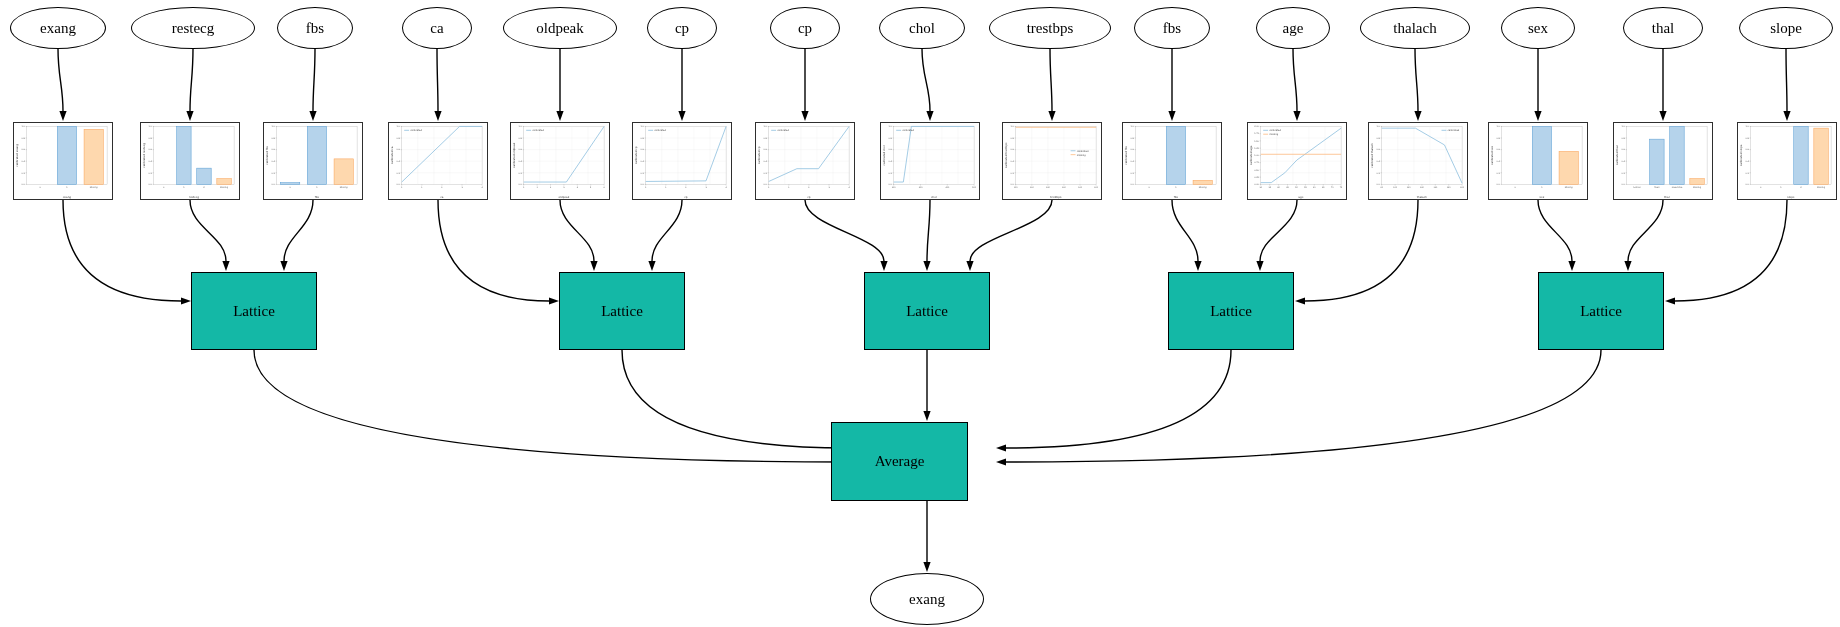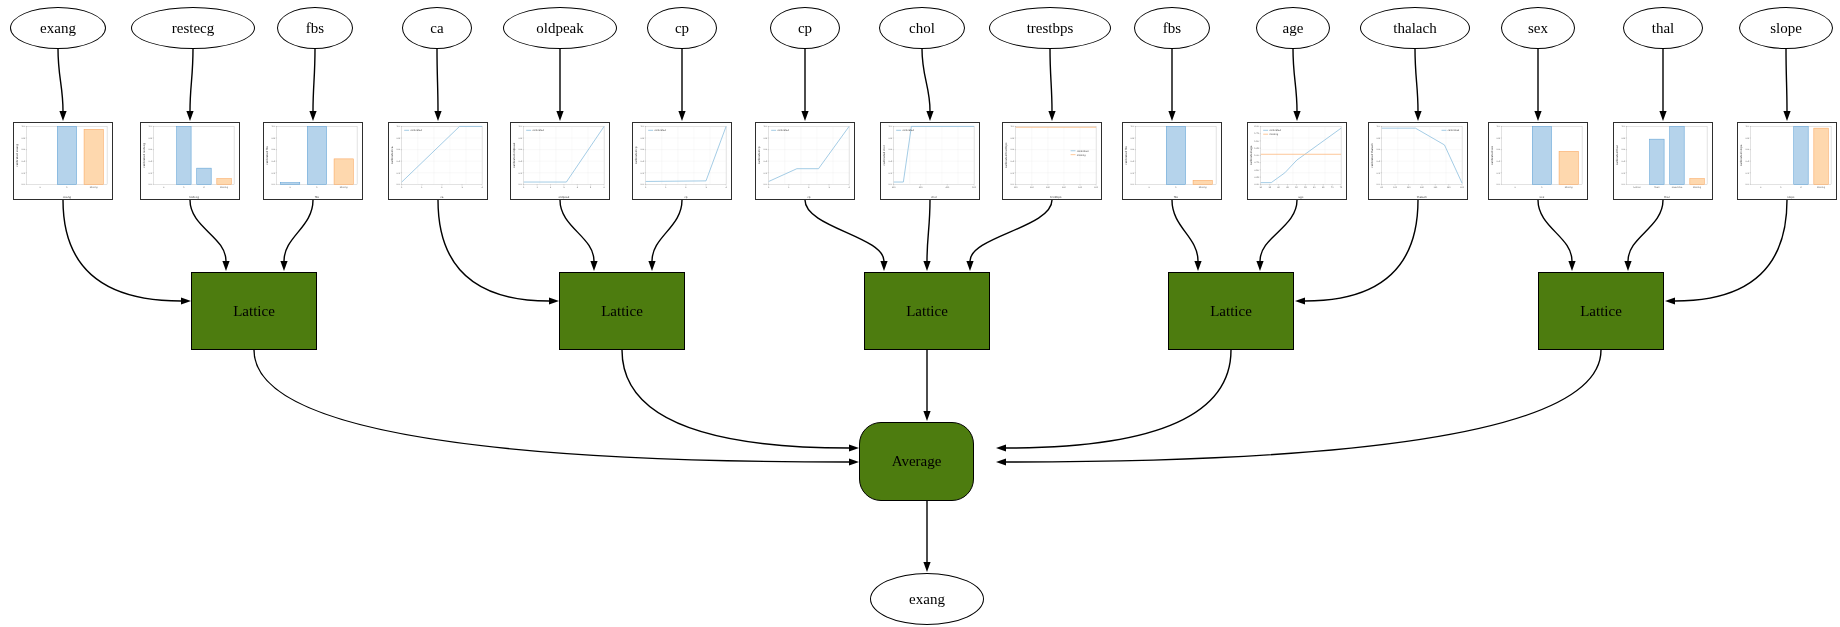--- a/index.html
+++ b/index.html
@@ -1,21 +1,21 @@
 <!DOCTYPE html>
 <html><head>
 <meta charset="utf-8">
 <style>
   html,body{margin:0;padding:0;background:#ffffff;}
   #canvas{position:relative;width:1840px;height:627px;background:#ffffff;overflow:hidden;
           font-family:"Liberation Serif","DejaVu Serif",serif;}
   #edges{position:absolute;left:0;top:0;width:1840px;height:627px;}
   .ellipse{position:absolute;border:1px solid #000;border-radius:50%;background:#fff;
            display:flex;align-items:center;justify-content:center;font-size:15px;color:#000;box-sizing:border-box;}
-  .box{position:absolute;border:1px solid #000;background:#4d7c0f;
+  .box{position:absolute;border:1px solid #000;background:#14b8a6;
        display:flex;align-items:center;justify-content:center;font-size:15px;color:#000;box-sizing:border-box;}
   .chart{position:absolute;border:1.5px solid #2e2e2e;background:#fff;box-sizing:border-box;}
   .chart svg{display:block;width:100%;height:100%;font-family:"DejaVu Sans","Liberation Sans",sans-serif;}
 </style>
 </head>
 <body>
 
 <div id="canvas">
   <svg id="edges" xmlns="http://www.w3.org/2000/svg" viewBox="0 0 1840 627">
       <path d="M58 49 C58.0 76.9 63.0 86.2 63.0 111.0" fill="none" stroke="#000000" stroke-width="1.4"></path>
@@ -84,21 +84,21 @@
       <polygon points="859,448 849,451.6 849,444.4" fill="#000000"></polygon>
       <path d="M927 350 C927.0 377.4 927.0 386.6 927.0 411.0" fill="none" stroke="#000000" stroke-width="1.4"></path>
       <polygon points="927,421 923.4,411 930.6,411" fill="#000000"></polygon>
       <path d="M1231 350 C1231.0 433.3 1107.3 448.0 1006.0 448.0" fill="none" stroke="#000000" stroke-width="1.4"></path>
       <polygon points="996,448 1006,444.4 1006,451.6" fill="#000000"></polygon>
       <path d="M1601 350 C1601.0 445.2 1273.8 462.0 1006.0 462.0" fill="none" stroke="#000000" stroke-width="1.4"></path>
       <polygon points="996,462 1006,458.4 1006,465.6" fill="#000000"></polygon>
       <path d="M927 501 C927.0 528.5 927.0 537.6 927.0 562.0" fill="none" stroke="#000000" stroke-width="1.4"></path>
       <polygon points="927,572 923.4,562 930.6,562" fill="#000000"></polygon>
     </svg>
-  <div class="box" id="average-node" style="left:859px;top:422px;width:115px;height:79px;border-radius:22px;">
+  <div class="box" id="average-node" style="left:831px;top:422px;width:137px;height:79px;">
     <span>Average</span>
   </div>
   <div class="ellipse" id="output-node" style="left:870px;top:573px;width:114px;height:52px;">
     <span>exang</span>
   </div>
 <div class="ellipse" style="left: 10px; top: 7px; width: 96px; height: 42px;">
       <span>exang</span>
     </div>
     <div class="ellipse" style="left: 131px; top: 7px; width: 124px; height: 42px;">
       <span>restecg</span>

